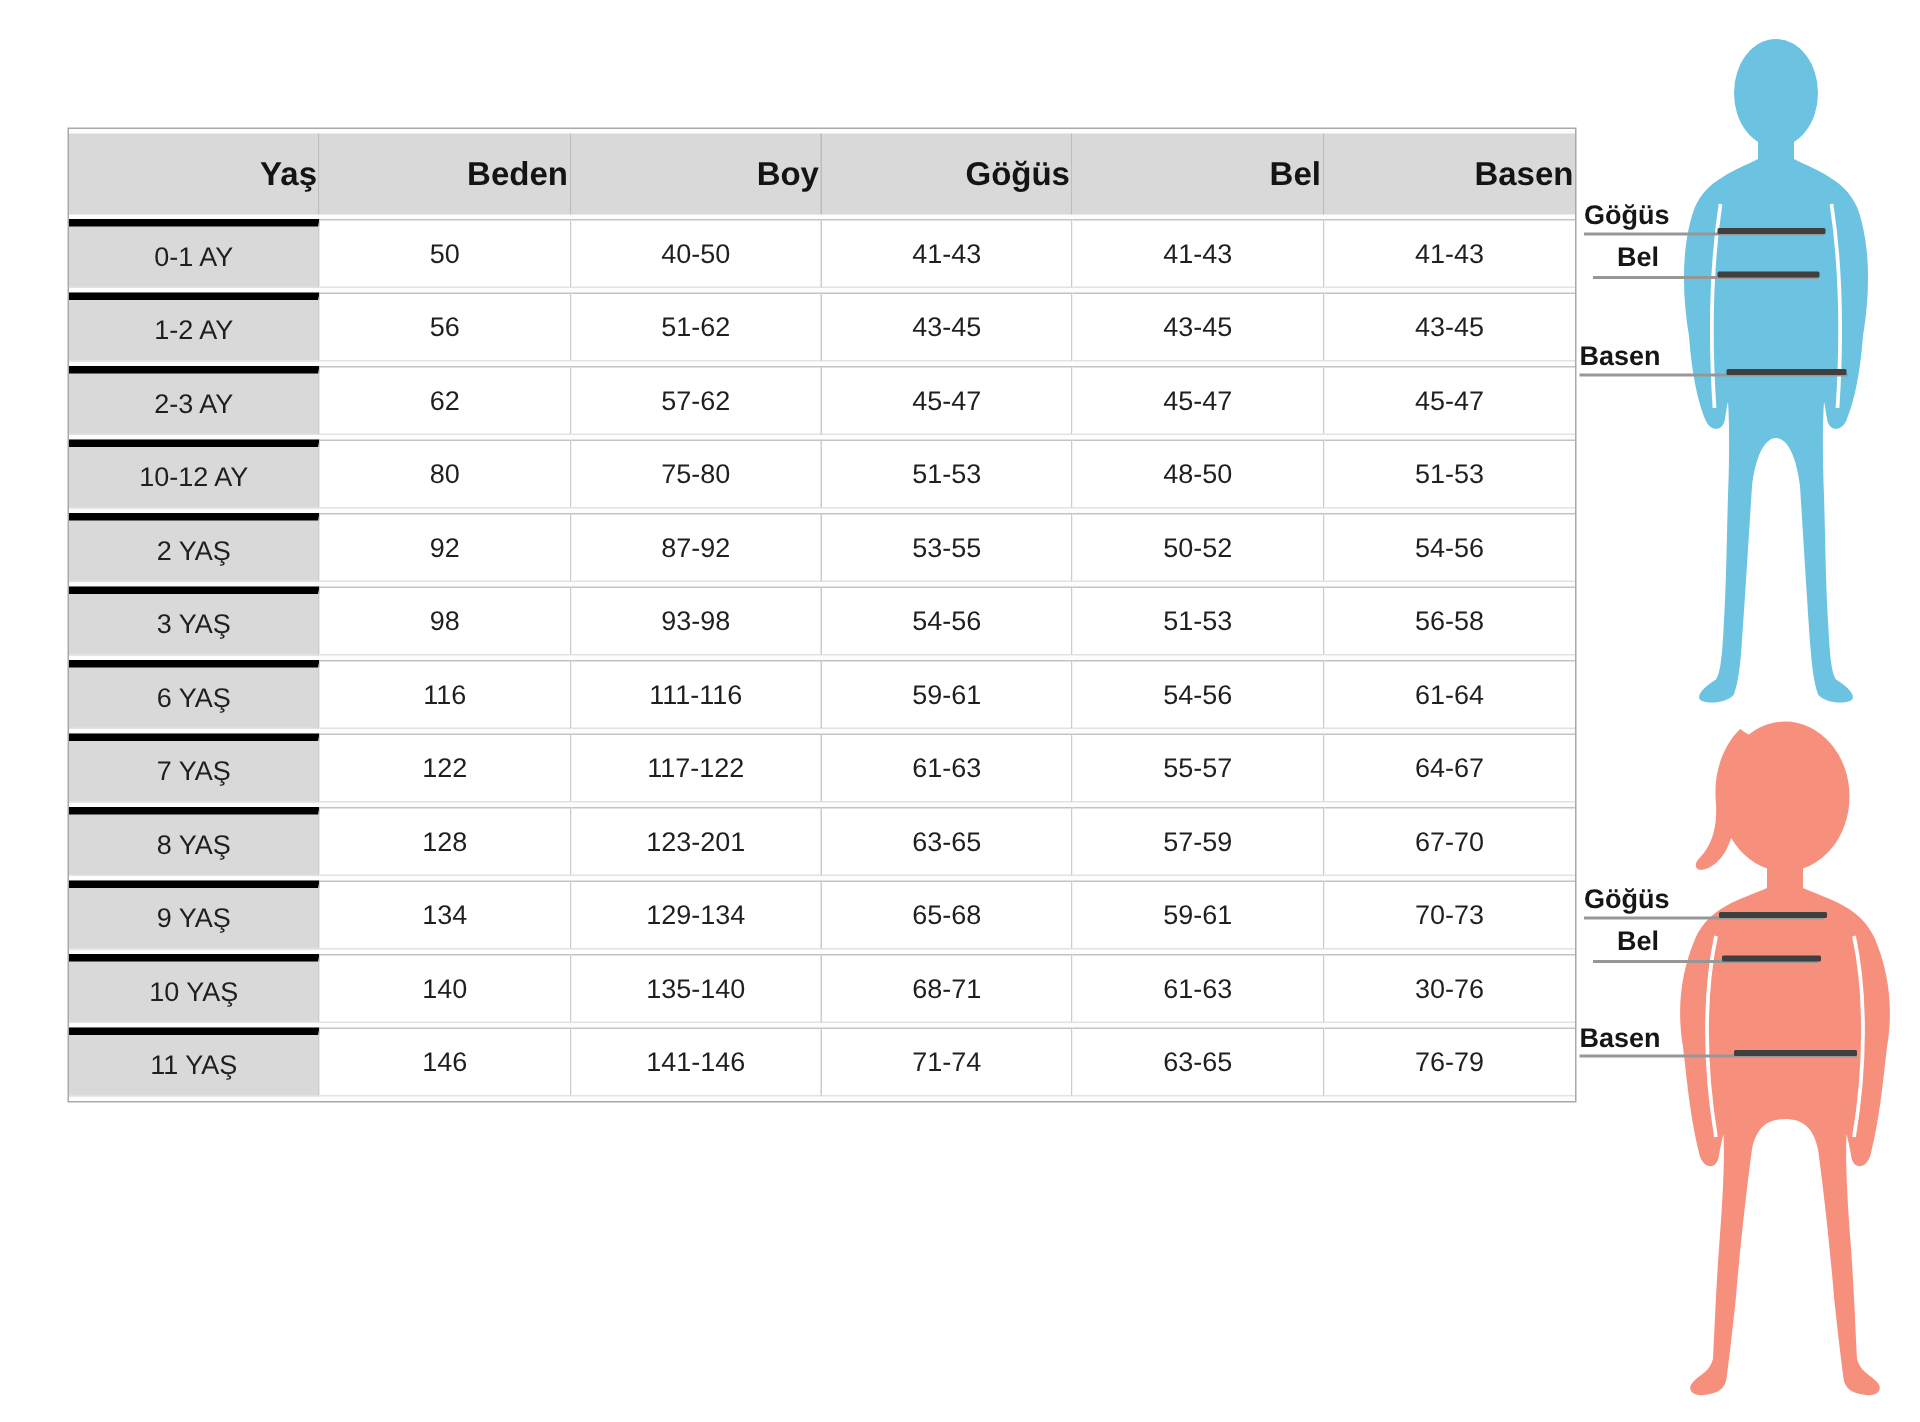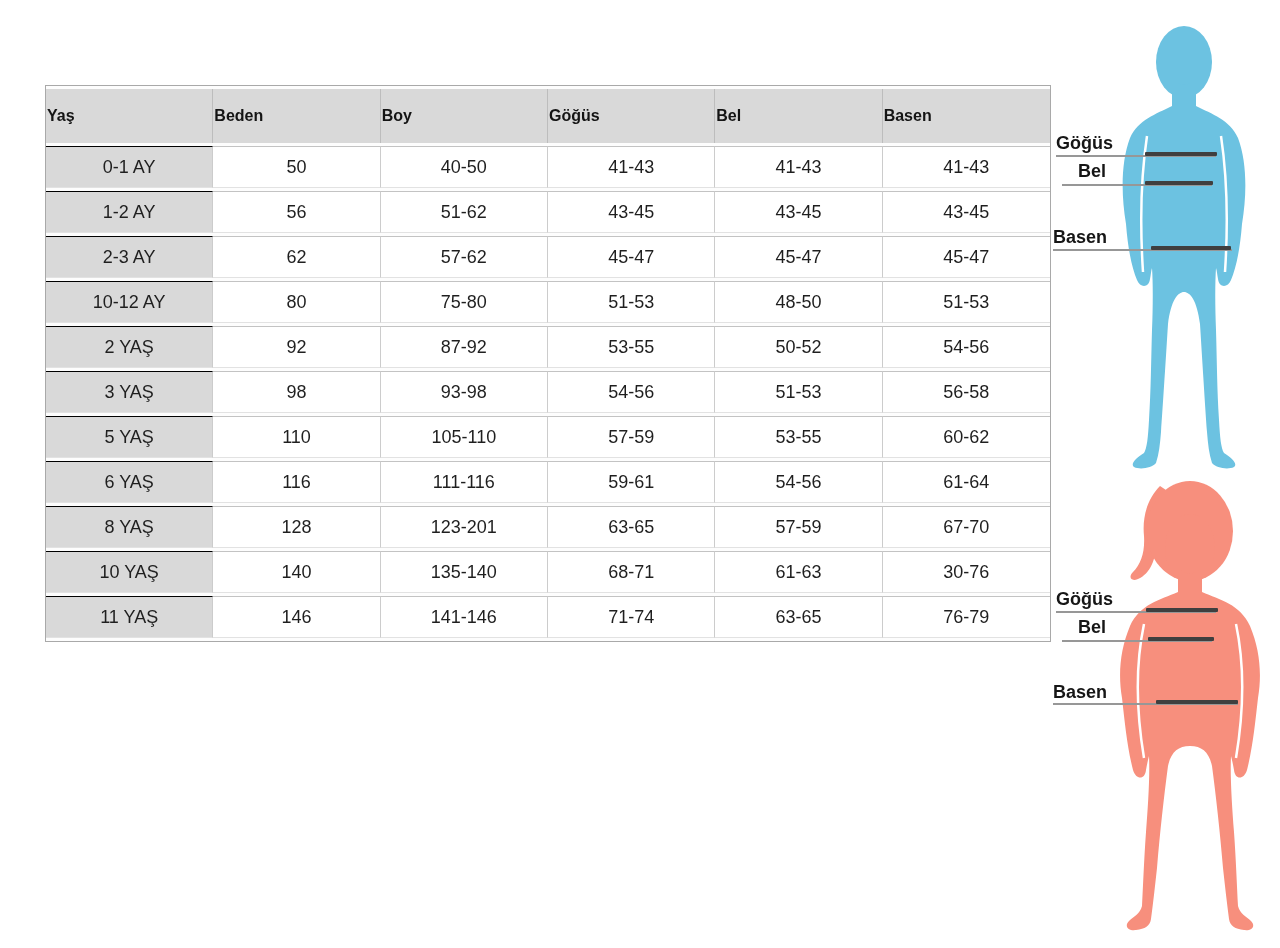--- a/index.html
+++ b/index.html
@@ -8,31 +8,31 @@
     font-family:"Liberation Sans", sans-serif;overflow:hidden;
   }
   
   .size-table{
     position:absolute;left:45px;top:85px;width:1006px;
     border-collapse:separate;border-spacing:0 3px;
     table-layout:fixed;background:#fdfdfd;
     border:1px solid #a9a9a9;
   }
   .size-table th{
-    background:#d9d9d9;height:52px;font-size:16px;font-weight:bold;
-    color:#141414;text-align:left;border-right:1px solid #bdbdbd;
+    background:#d9d9d9;height:52px;font-size:22px;font-weight:bold;
+    color:#141414;text-align:right;border-right:1px solid #bdbdbd;
   }
   .size-table th:last-child{border-right:none;}
   .size-table td{
     height:38px;text-align:center;font-size:18px;color:#1f1f1f;
     background:#ffffff;border-right:1px solid #cccccc;
     border-top:1px solid #c3c3c3;border-bottom:1px solid #e2e2e2;
   }
   .size-table td:last-child{border-right:none;}
-  .size-table td.rowhead{background:#d9d9d9;border-top:1px solid #000000;margin-top:16px;}
+  .size-table td.rowhead{background:#d9d9d9;border-top:5px solid #000000;margin-top:16px;}
   
   .fig{position:absolute;}
   .measure-label{
     position:absolute;font-size:18px;font-weight:bold;color:#161616;
     white-space:nowrap;line-height:20px;
   }
   .hairline{position:absolute;height:2px;background:#979797;}
   .bar{position:absolute;height:4px;background:#3f3f3f;border-radius:1px;}
 </style>
 </head>
@@ -94,42 +94,50 @@
         </tr>
         <tr>
           <td class="rowhead">3 YAŞ</td>
           <td>98</td>
           <td>93-98</td>
           <td>54-56</td>
           <td>51-53</td>
           <td>56-58</td>
         </tr>
         <tr>
-          <td class="rowhead">5 YAŞ</td>
-          <td>110</td>
-          <td>105-110</td>
-          <td>57-59</td>
-          <td>53-55</td>
-          <td>60-62</td>
-        </tr>
-        <tr>
           <td class="rowhead">6 YAŞ</td>
           <td>116</td>
           <td>111-116</td>
           <td>59-61</td>
           <td>54-56</td>
           <td>61-64</td>
         </tr>
         <tr>
+          <td class="rowhead">7 YAŞ</td>
+          <td>122</td>
+          <td>117-122</td>
+          <td>61-63</td>
+          <td>55-57</td>
+          <td>64-67</td>
+        </tr>
+        <tr>
           <td class="rowhead">8 YAŞ</td>
           <td>128</td>
           <td>123-201</td>
           <td>63-65</td>
           <td>57-59</td>
           <td>67-70</td>
+        </tr>
+        <tr>
+          <td class="rowhead">9 YAŞ</td>
+          <td>134</td>
+          <td>129-134</td>
+          <td>65-68</td>
+          <td>59-61</td>
+          <td>70-73</td>
         </tr>
         <tr>
           <td class="rowhead">10 YAŞ</td>
           <td>140</td>
           <td>135-140</td>
           <td>68-71</td>
           <td>61-63</td>
           <td>30-76</td>
         </tr>
         <tr>

